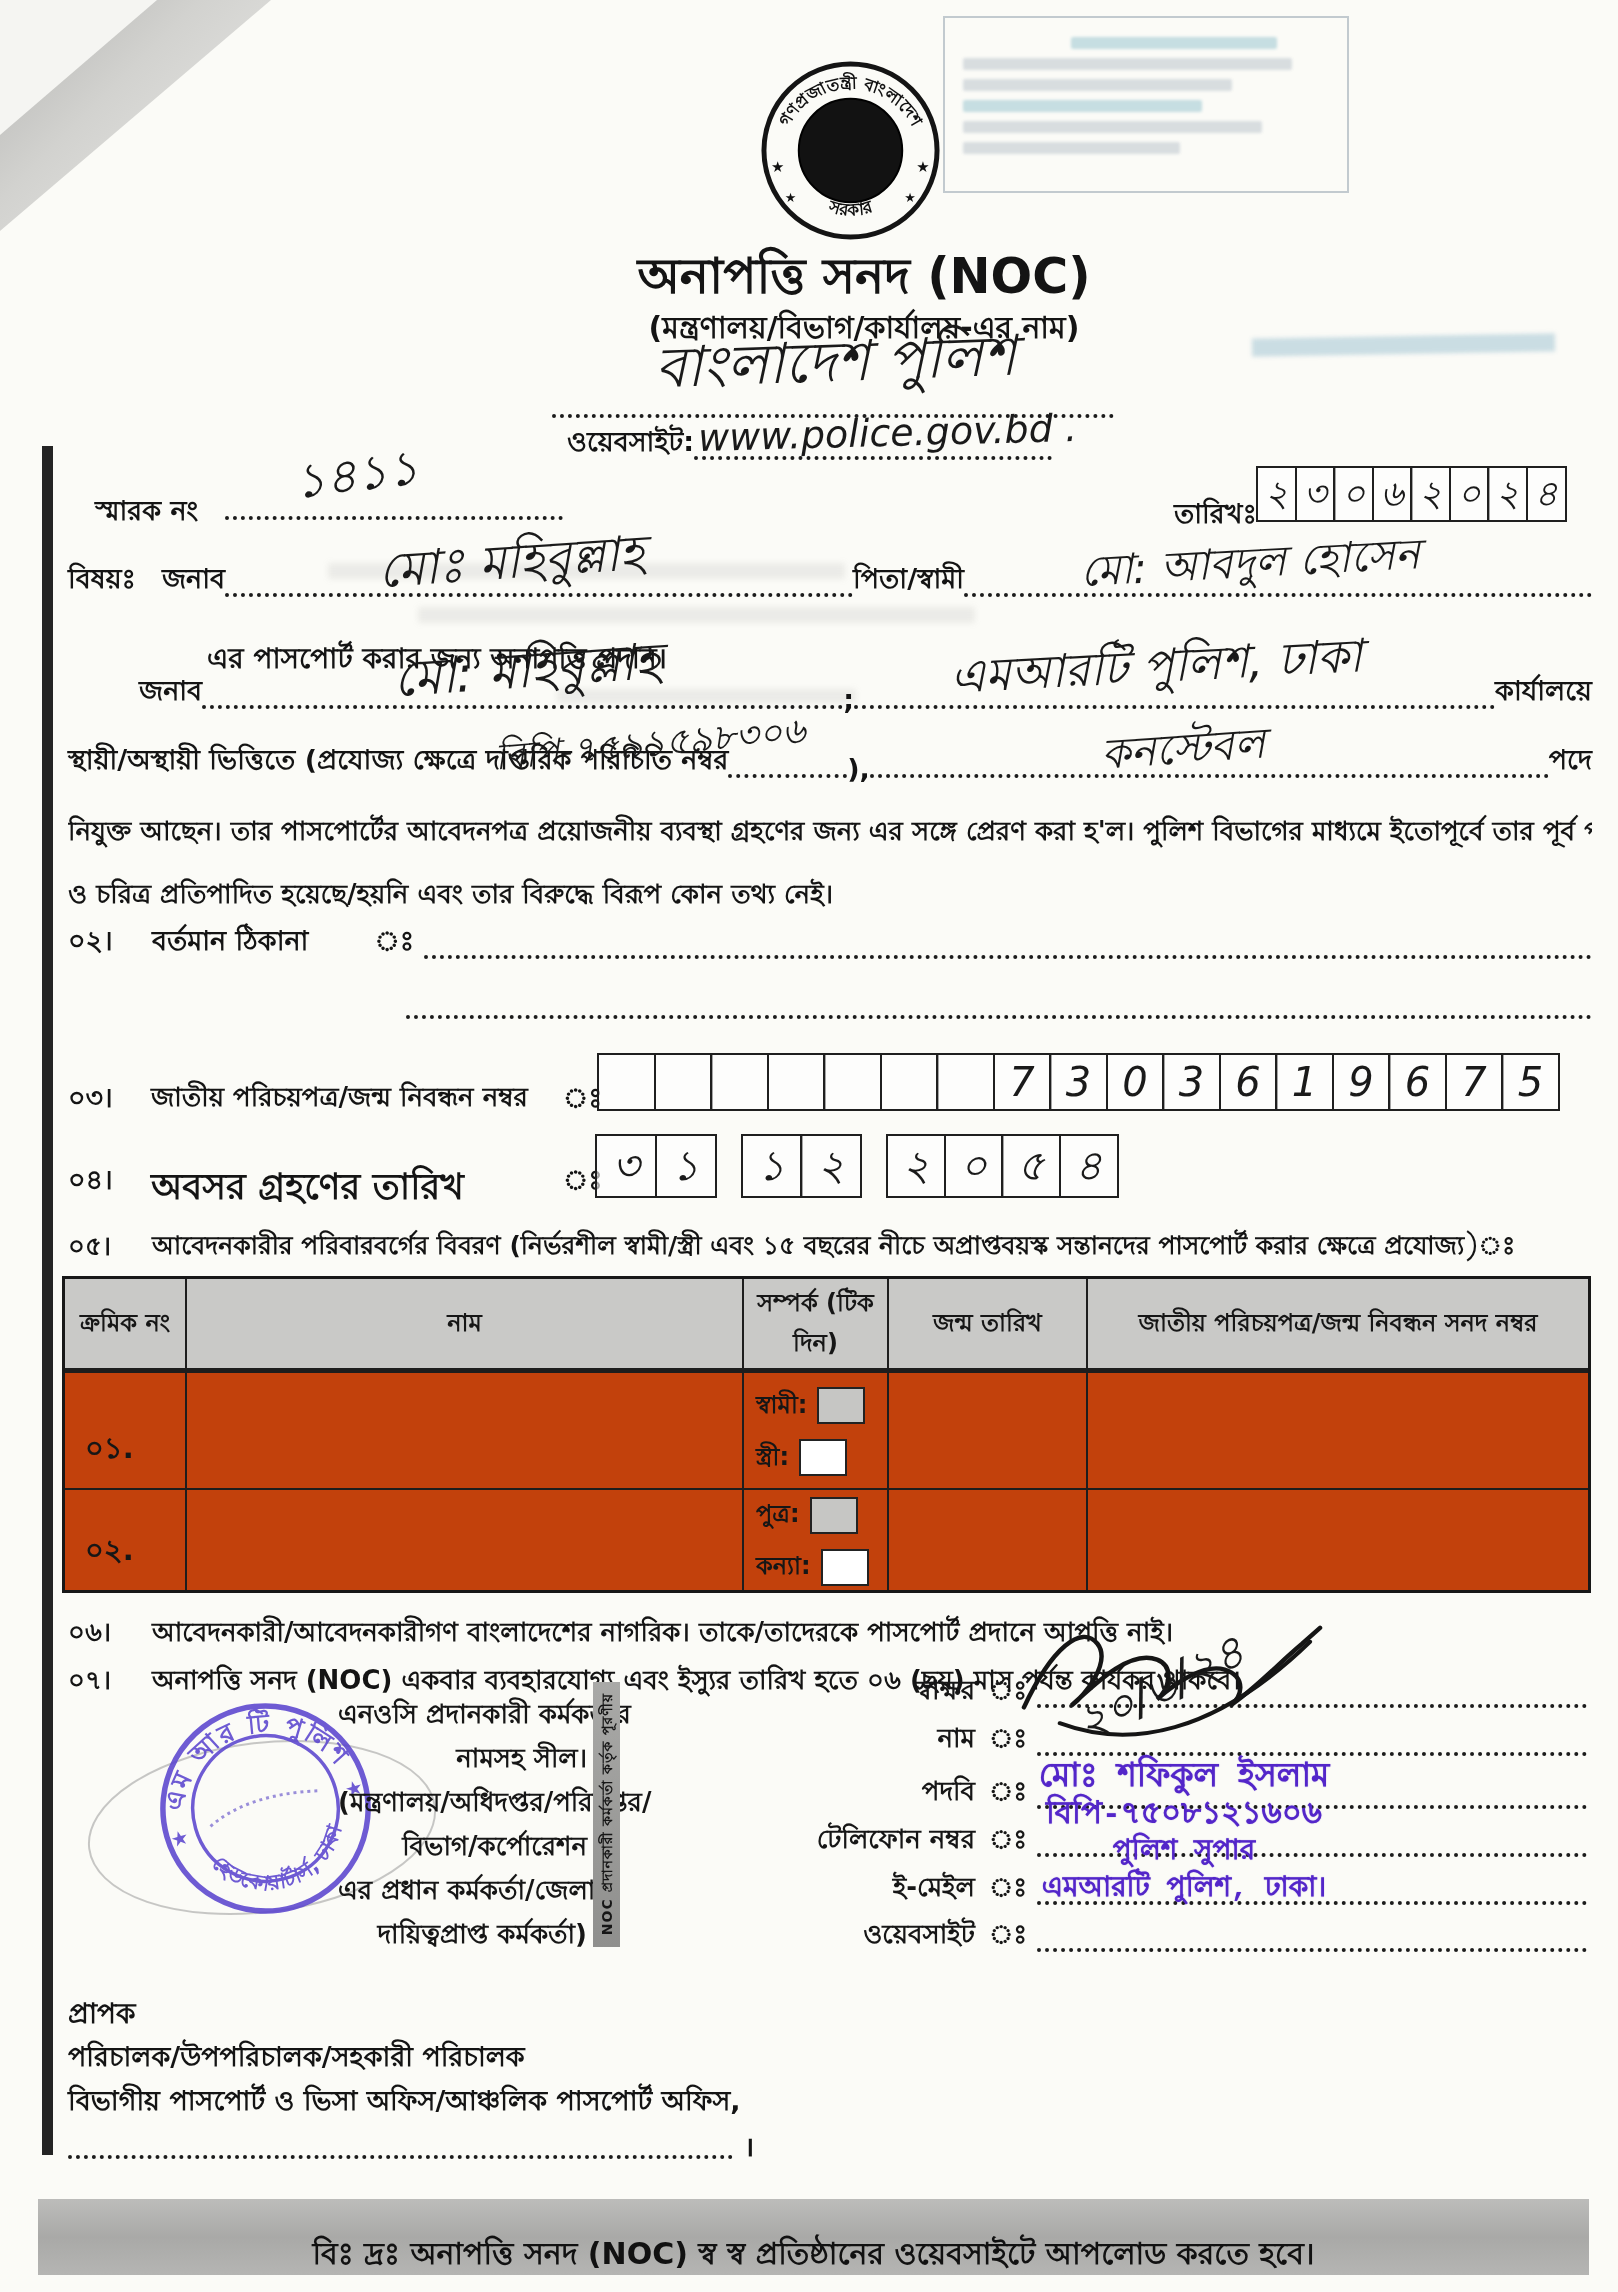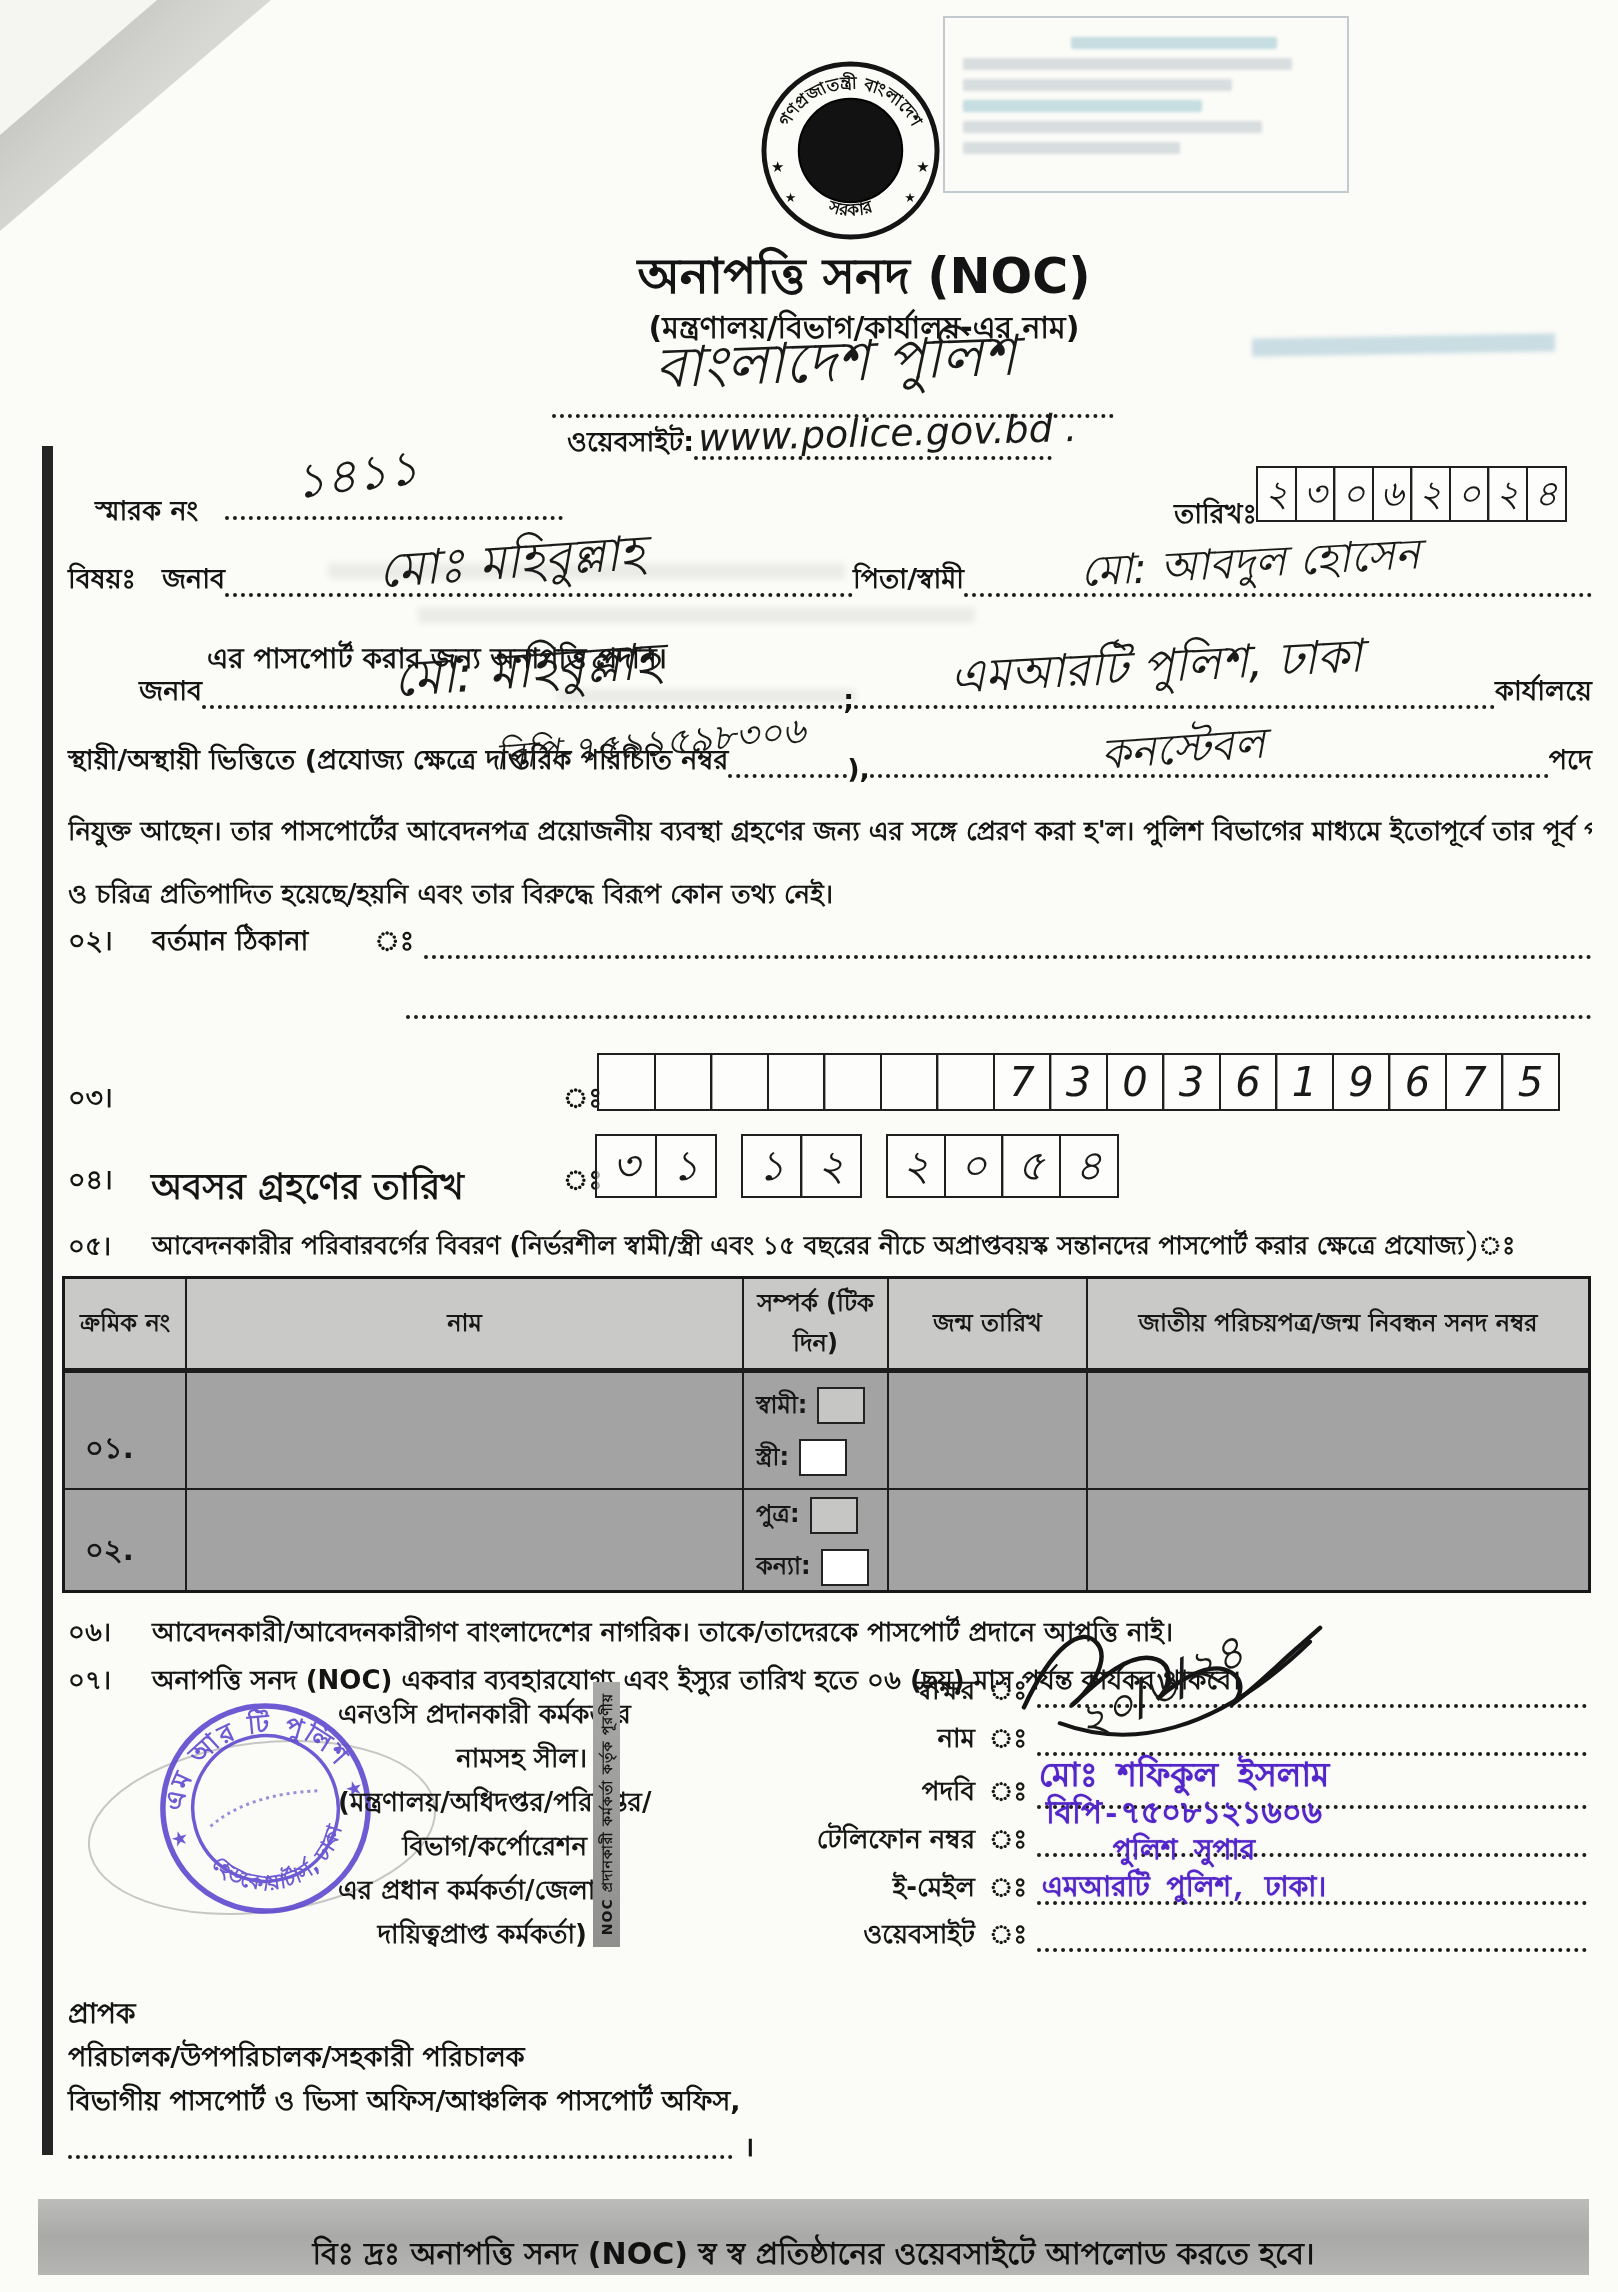--- a/index.html
+++ b/index.html
@@ -19,21 +19,21 @@
   .ghost-box{left:943px;top:16px;width:406px;height:177px;border:2px solid rgba(120,140,155,.55);opacity:.8;padding:10px 14px;box-sizing:border-box;}
   .gbar{background:rgba(85,110,135,.26);height:12px;margin:9px 4px;filter:blur(1.5px);border-radius:2px;}
   .gbar.teal{background:rgba(30,130,160,.3);}
   .smudge{background:rgba(125,125,125,.12);filter:blur(3px);border-radius:3px;}
   .teal-streak{left:1252px;top:336px;width:303px;height:18px;background:rgba(45,125,165,.24);filter:blur(2px);transform:rotate(-1deg);}
   
   .cells{display:flex;}
   .cell{box-sizing:border-box;border:2.5px solid #1f1f1f;margin-left:-2.5px;display:flex;align-items:center;justify-content:center;background:rgba(255,255,255,.6);}
   .cell:first-child{margin-left:0;}
   
-  .ftable{display:grid;grid-template-columns:122px 557px 145px 199px 1fr;border:3.5px solid #181818;background:#a3a3a3;}
+  .ftable{display:grid;grid-template-columns:122px 557px 145px 199px 1fr;border:3.5px solid #181818;background:#c2410c;}
   .ftable>div{border-right:2.5px solid #1d1d1d;border-bottom:2.5px solid #1d1d1d;box-sizing:border-box;}
   .ftable>div:nth-child(5n){border-right:none;}
   .ftable>div:nth-last-child(-n+5){border-bottom:none;}
   .th{background:#c9c9c7;font-weight:700;font-size:24px;display:flex;align-items:center;justify-content:center;text-align:center;padding:8px 10px;border-bottom-width:5px !important;}
   .td{min-height:0;}
   .serial{display:flex;align-items:flex-end;padding:0 0 14px 20px;font-weight:700;font-size:29px;}
   .relcell{padding:10px 8px 8px 12px;display:flex;flex-direction:column;gap:12px;justify-content:center;}
   .relline{display:flex;align-items:center;gap:10px;font-weight:700;font-size:24px;}
   .chk{width:44px;height:33px;border:2.5px solid #222;background:#fff;}
   .chk.shaded{background:#c6c6c4;}
@@ -174,20 +174,21 @@
 
   <div class="row" style="left:68px;right:27px;top:933px;height:32px;">
     <span class="print" style="font-size:27px;width:84px;">০২।</span>
     <span class="print" style="font-size:27px;">বর্তমান ঠিকানা</span>
     <span class="print" style="font-size:27px;margin-left:66px;margin-right:10px;">ঃ</span>
     <span class="dot fill"></span>
   </div>
   <div class="abs dot" style="left:406px;right:27px;top:993px;height:22px;"></div>
 
   <div class="abs print" style="left:68px;top:1077px;font-size:27px;">০৩।</div>
+  <div class="abs print" style="left:151px;top:1077px;font-size:26px;">জাতীয় পরিচয়পত্র/জন্ম নিবন্ধন নম্বর</div>
   <div class="abs print" style="left:563px;top:1077px;font-size:27px;">ঃ</div>
   <div class="abs cells" style="left:597px;top:1053px;">
     <div class="cell" style="width:59px;height:58px;">
         <span class="hw" style="font-size:40px;"></span>
       </div>
     <div class="cell" style="width:59px;height:58px;">
         <span class="hw" style="font-size:40px;"></span>
       </div>
     <div class="cell" style="width:59px;height:58px;">
         <span class="hw" style="font-size:40px;"></span>

